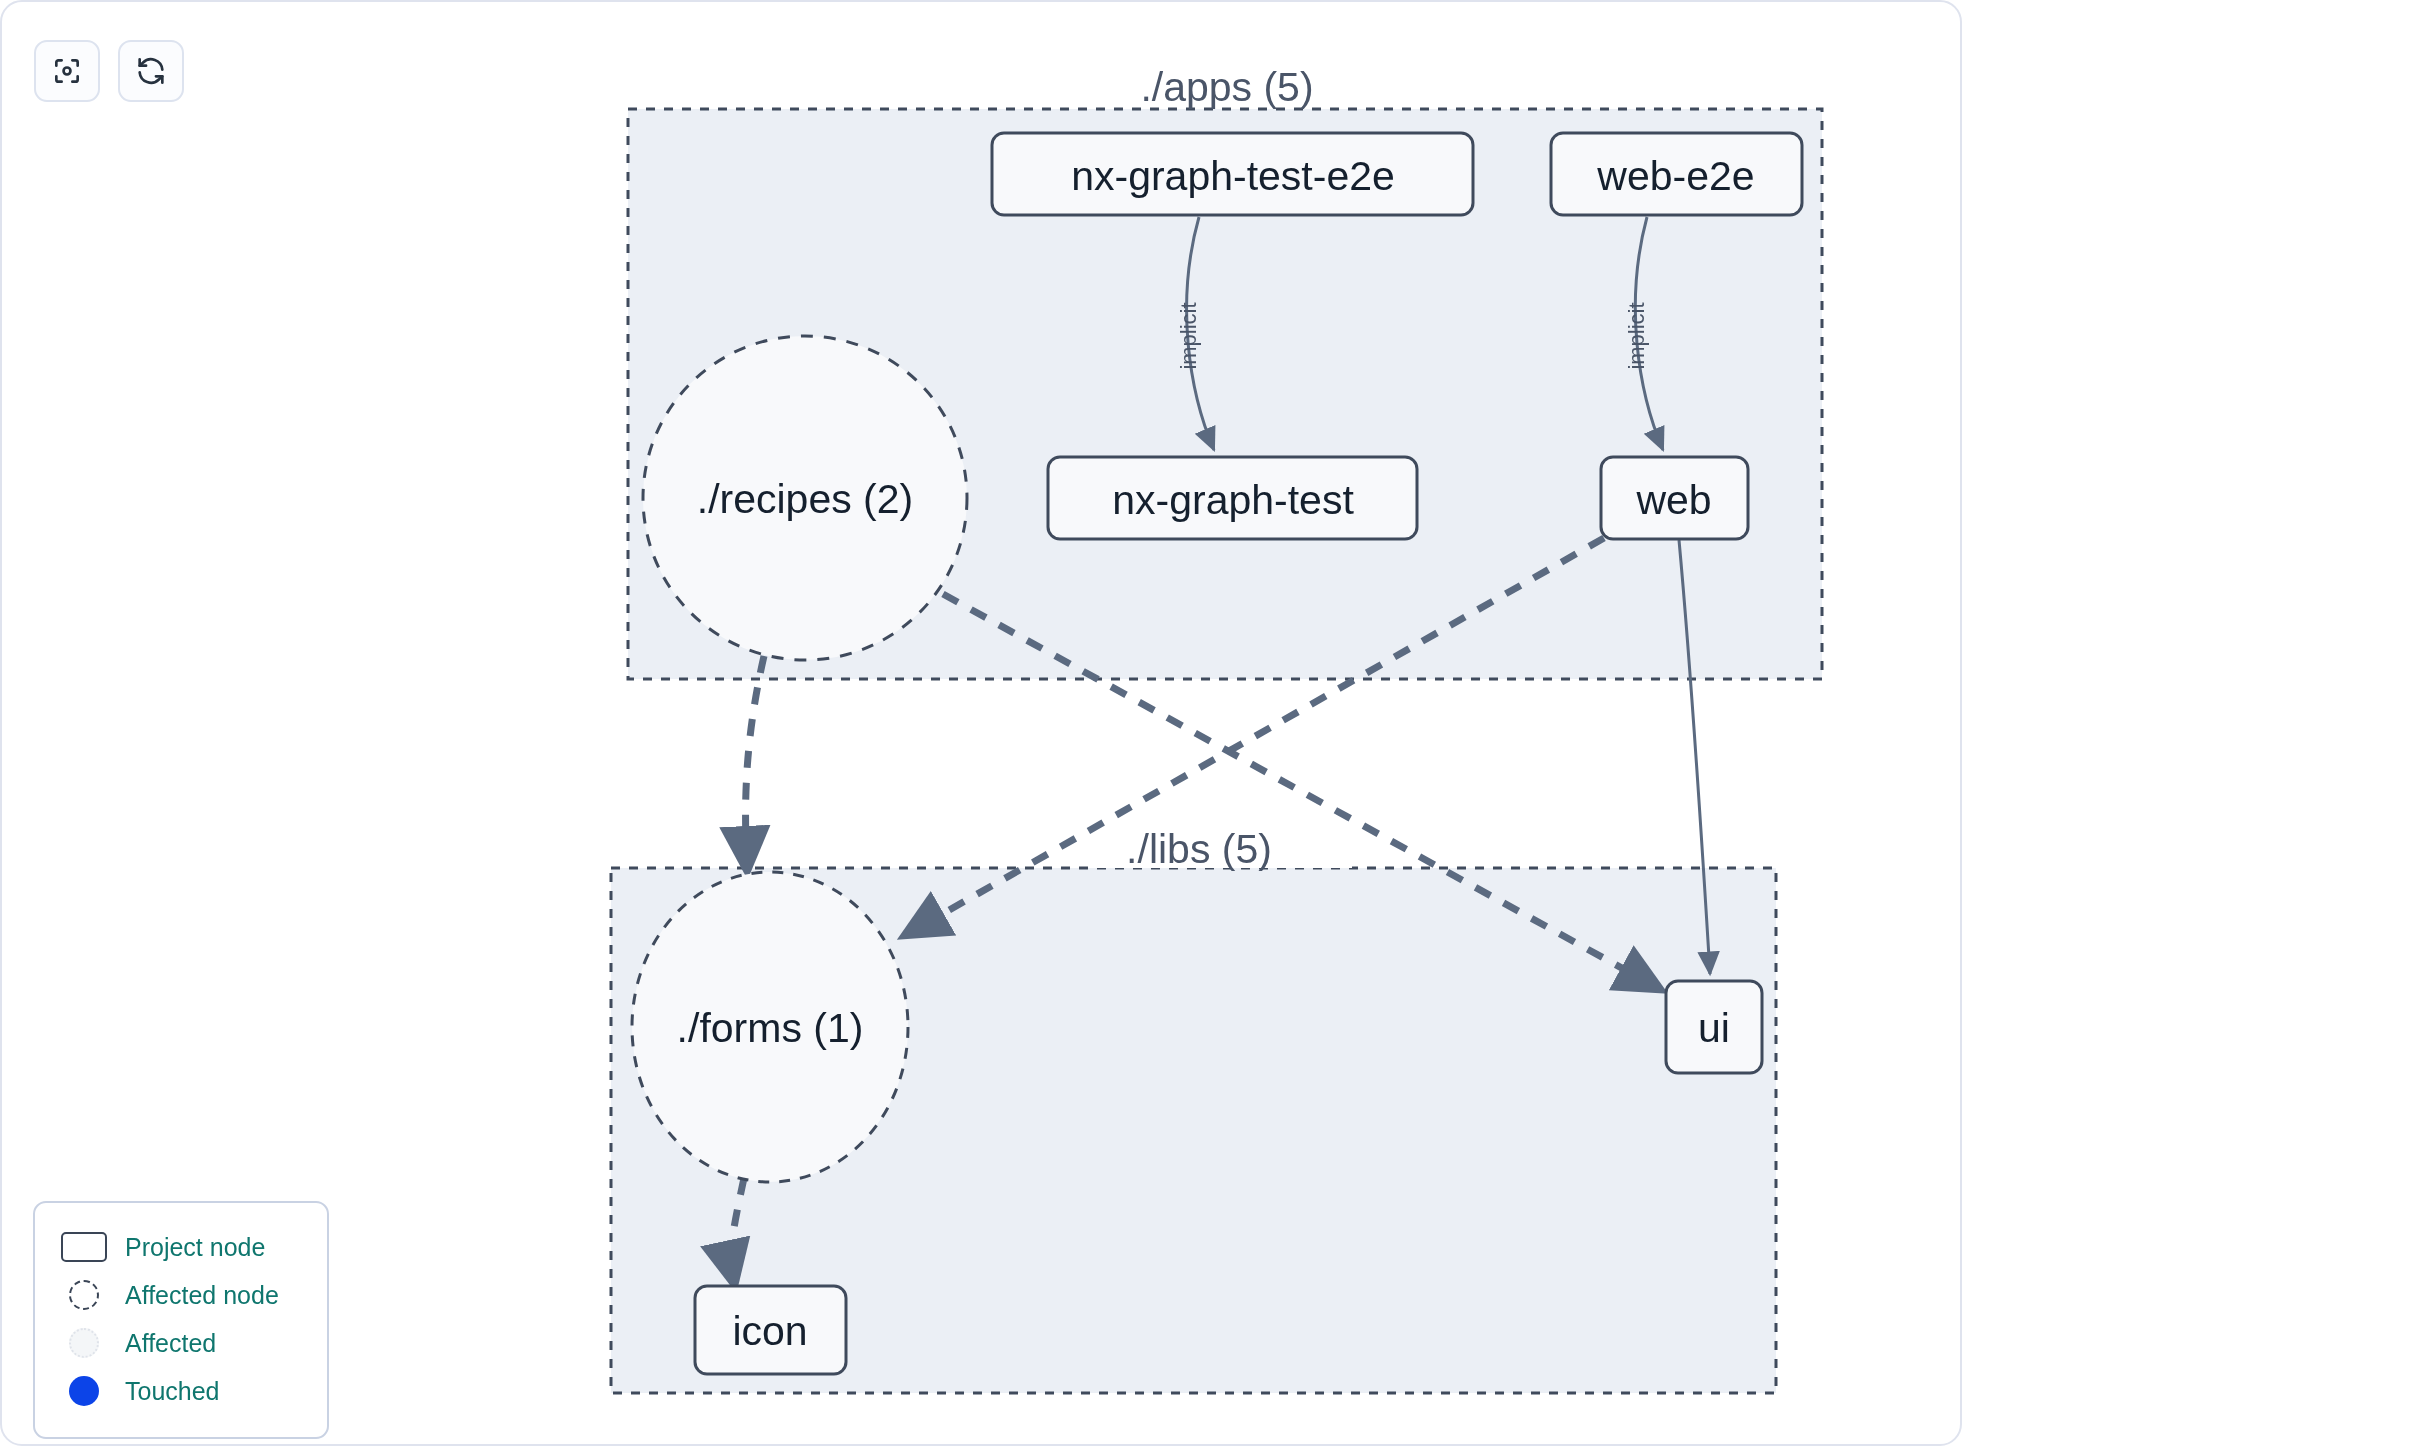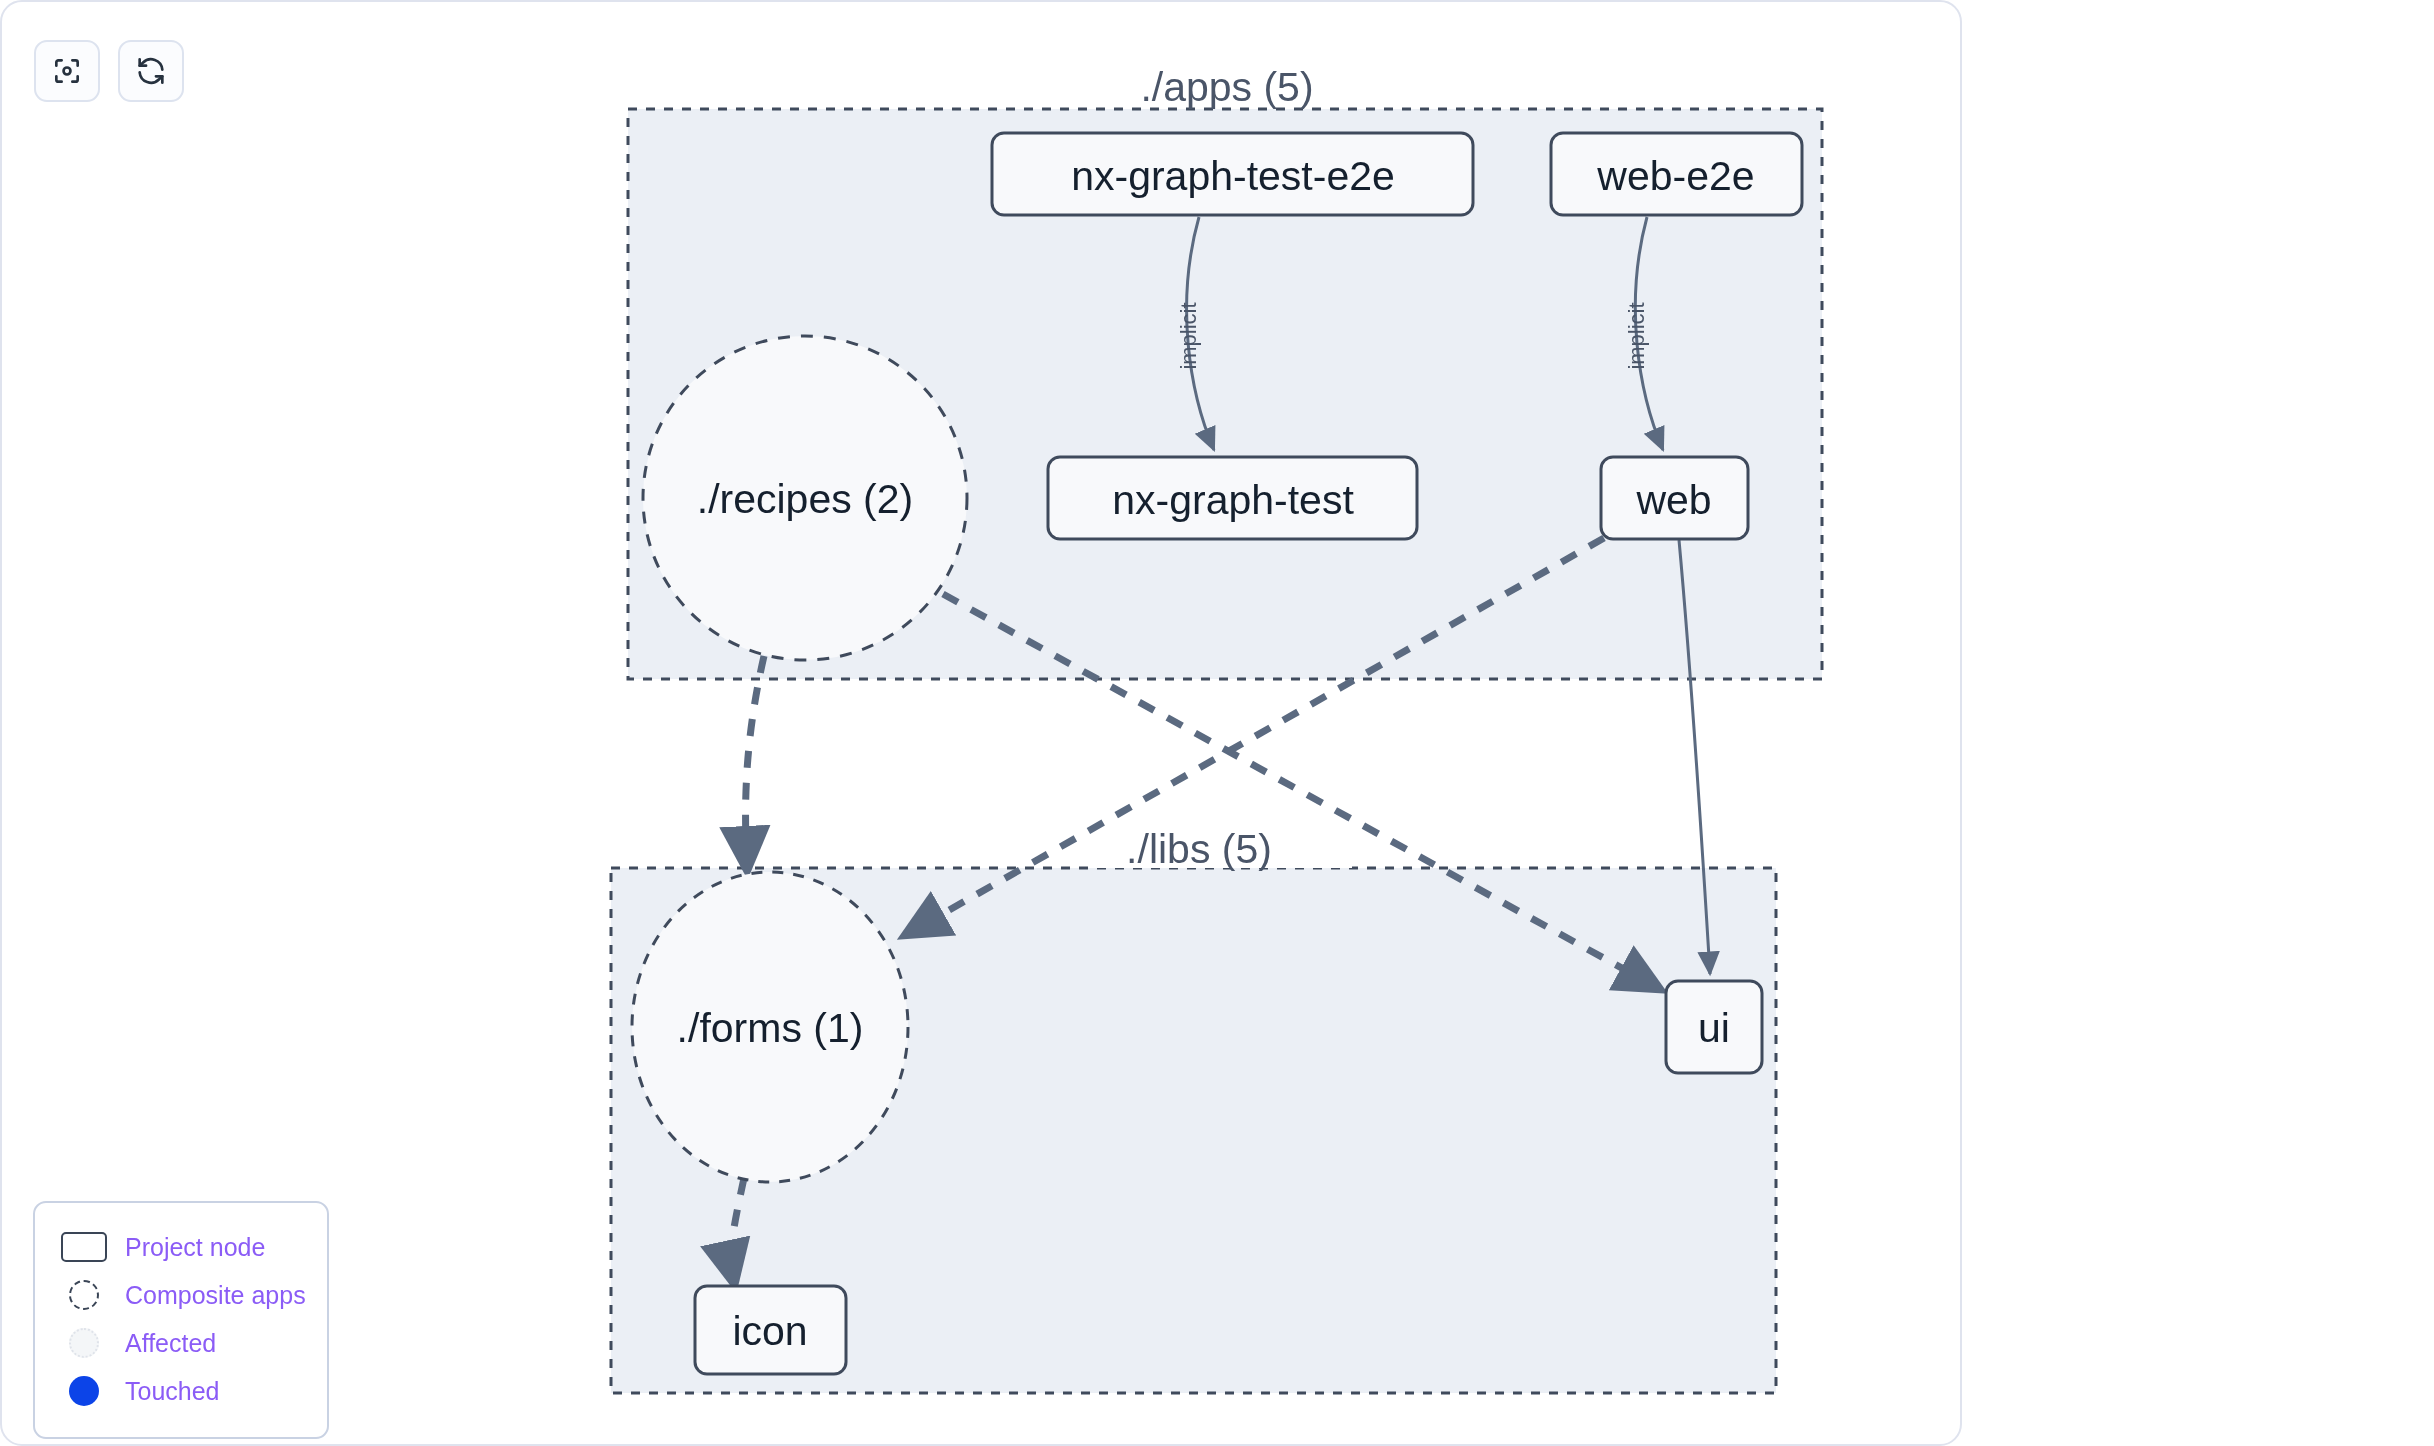--- a/index.html
+++ b/index.html
@@ -143,21 +143,21 @@
   }
   .sw-circle-touched {
     width: 30px;
     height: 30px;
     border-radius: 50%;
     background: #0c44e8;
   }
   .legend-text {
     font-family: "Liberation Sans", sans-serif;
     font-size: 25px;
-    color: #8b5cf6;
+    color: #0f766e;
     margin-left: 14px;
     white-space: nowrap;
   }
 </style>
 </head>
 <body>
 
 <div id="canvas-frame">
 
   <div id="toolbar">
@@ -263,21 +263,21 @@
     <div class="legend-row">
       <span class="legend-swatch">
         <span class="sw-rect"></span>
       </span>
       <span class="legend-text">Project node</span>
     </div>
     <div class="legend-row">
       <span class="legend-swatch">
         <span class="sw-circle-dashed"></span>
       </span>
-      <span class="legend-text">Composite apps</span>
+      <span class="legend-text">Affected node</span>
     </div>
     <div class="legend-row">
       <span class="legend-swatch">
         <span class="sw-circle-affected"></span>
       </span>
       <span class="legend-text">Affected</span>
     </div>
     <div class="legend-row">
       <span class="legend-swatch">
         <span class="sw-circle-touched"></span>

